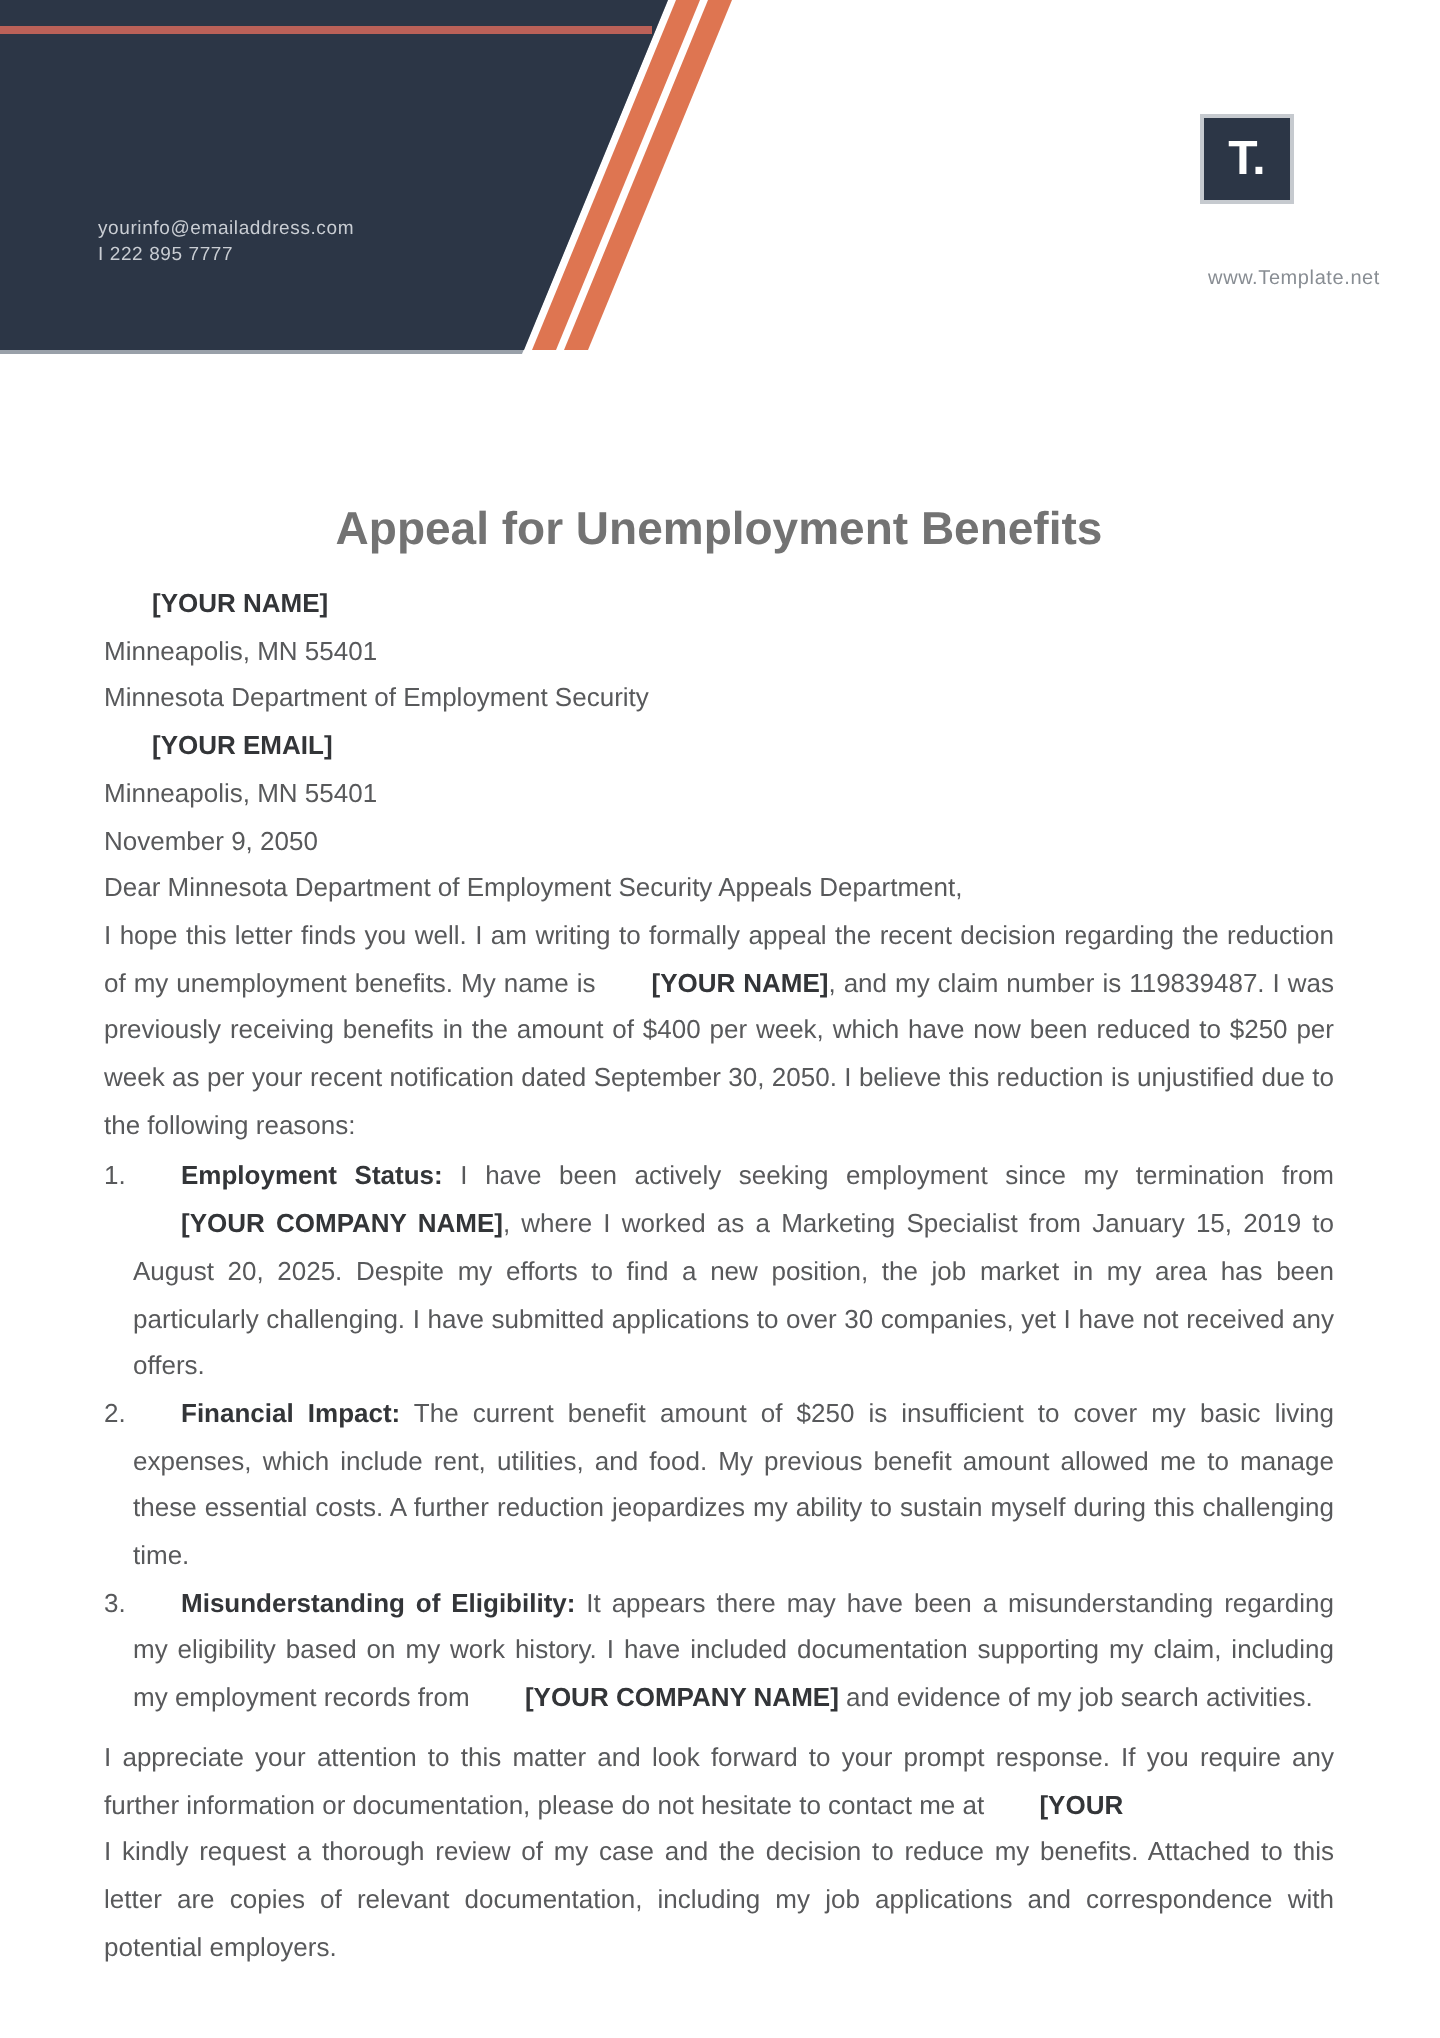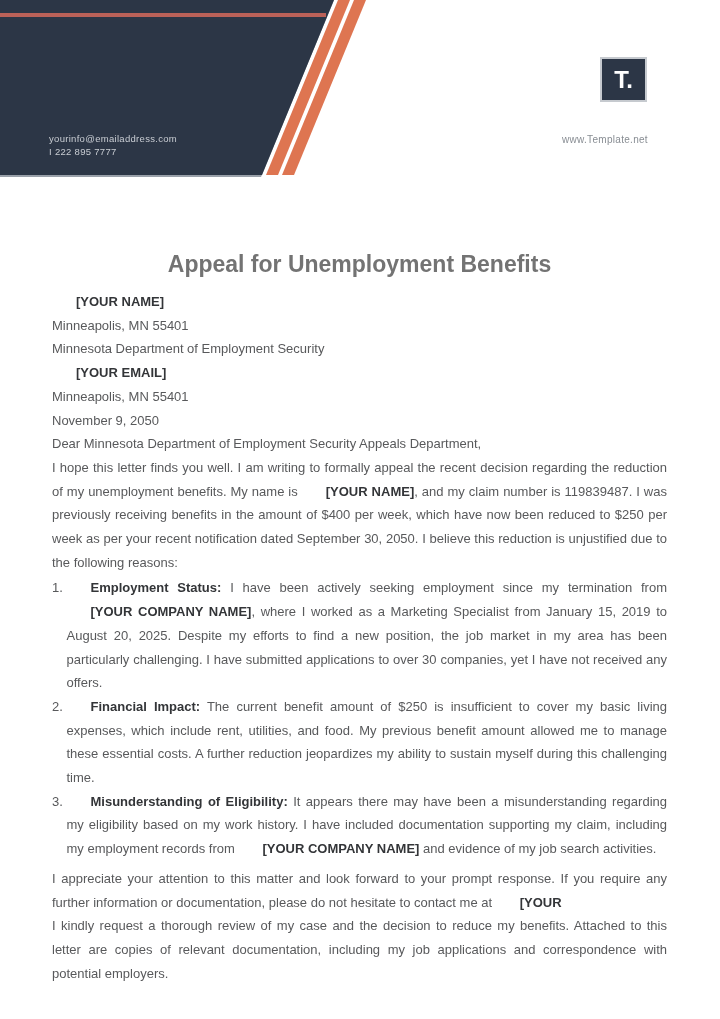--- a/index.html
+++ b/index.html
@@ -29,33 +29,33 @@
   }
   .stripe1 {
     background: var(--orange, #de7551);
     clip-path: polygon(338px 0, 350px 0, 278px 175px, 266px 175px);
   }
   .stripe2 {
     background: var(--orange, #de7551);
     clip-path: polygon(354px 0, 366px 0, 294px 175px, 282px 175px);
   }
   .contact {
-    position: absolute; left: 49px; top: 132px;
+    position: absolute; left: 49px; top: 108px;
     color: #c9cdd3; font-size: 9.5px; line-height: 13px; letter-spacing: 0.3px;
   }
   .logo-box {
     position: absolute; left: 600px; top: 57px; width: 47px; height: 45px;
     background: var(--navy, #2c3646);
     border: 2px solid #c6cacf;
     display: flex; align-items: center; justify-content: center;
   }
   .logo-box span { color: #ffffff; font-weight: 700; font-size: 24px; line-height: 1; }
   .website {
     position: absolute; left: 562px; top: 134px; width: 128px;
-    text-align: left; color: #888d93; font-size: 10px; letter-spacing: 0.3px;
+    text-align: right; color: #888d93; font-size: 10px; letter-spacing: 0.3px;
   }
 
   
   .letter { padding: 0 53px 0 52px; color: #58595b; font-size: 13px; line-height: 23.7px; }
   .title {
     margin-top: 60px; text-align: center;
     font-size: 23px; line-height: 28px; font-weight: 700; color: #737373;
   }
   .meta { margin-top: 12px; }
   .meta-line { text-align: left; }

